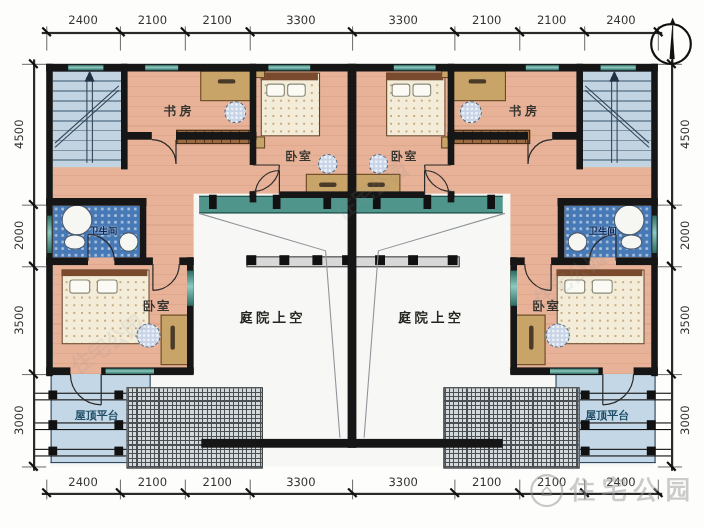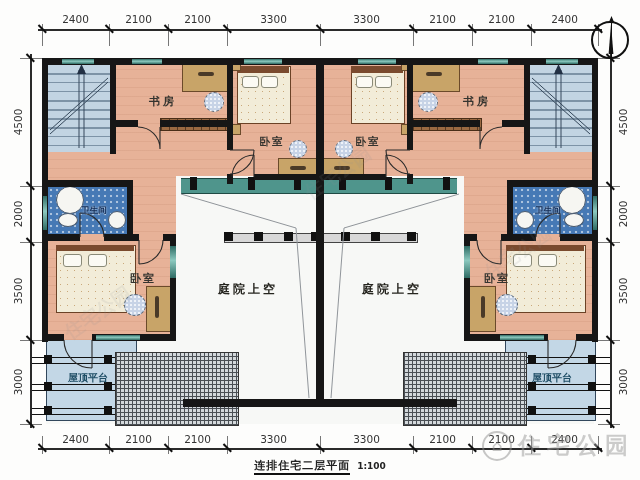--- a/index.html
+++ b/index.html
@@ -344,23 +344,20 @@
   <div class="dimlabv" style="left:623px;top:214px;">2000</div>
   <div class="dimlabv" style="left:623px;top:291px;">3500</div>
   <div class="dimlabv" style="left:623px;top:382px;">3000</div>
 
   <div id="compass">
     <div class="axis"></div>
       <div class="needle"></div>
       <div class="tip"></div>
   </div>
 
-  <div id="title">
-    <span class="t">连排住宅二层平面</span><span class="s">1:100</span>
-  </div>
 
   <div class="wm-d" style="left:300px;top:160px;">住宅公园</div>
   <div class="wm-d" style="left:60px;top:300px;">住宅公园</div>
   <div class="wm-d" style="left:480px;top:240px;">住宅公园</div>
   <div id="brand">
     <div class="logo">⌂</div>
     <div class="txt">住宅公园</div>
   </div>
 
 </div>

